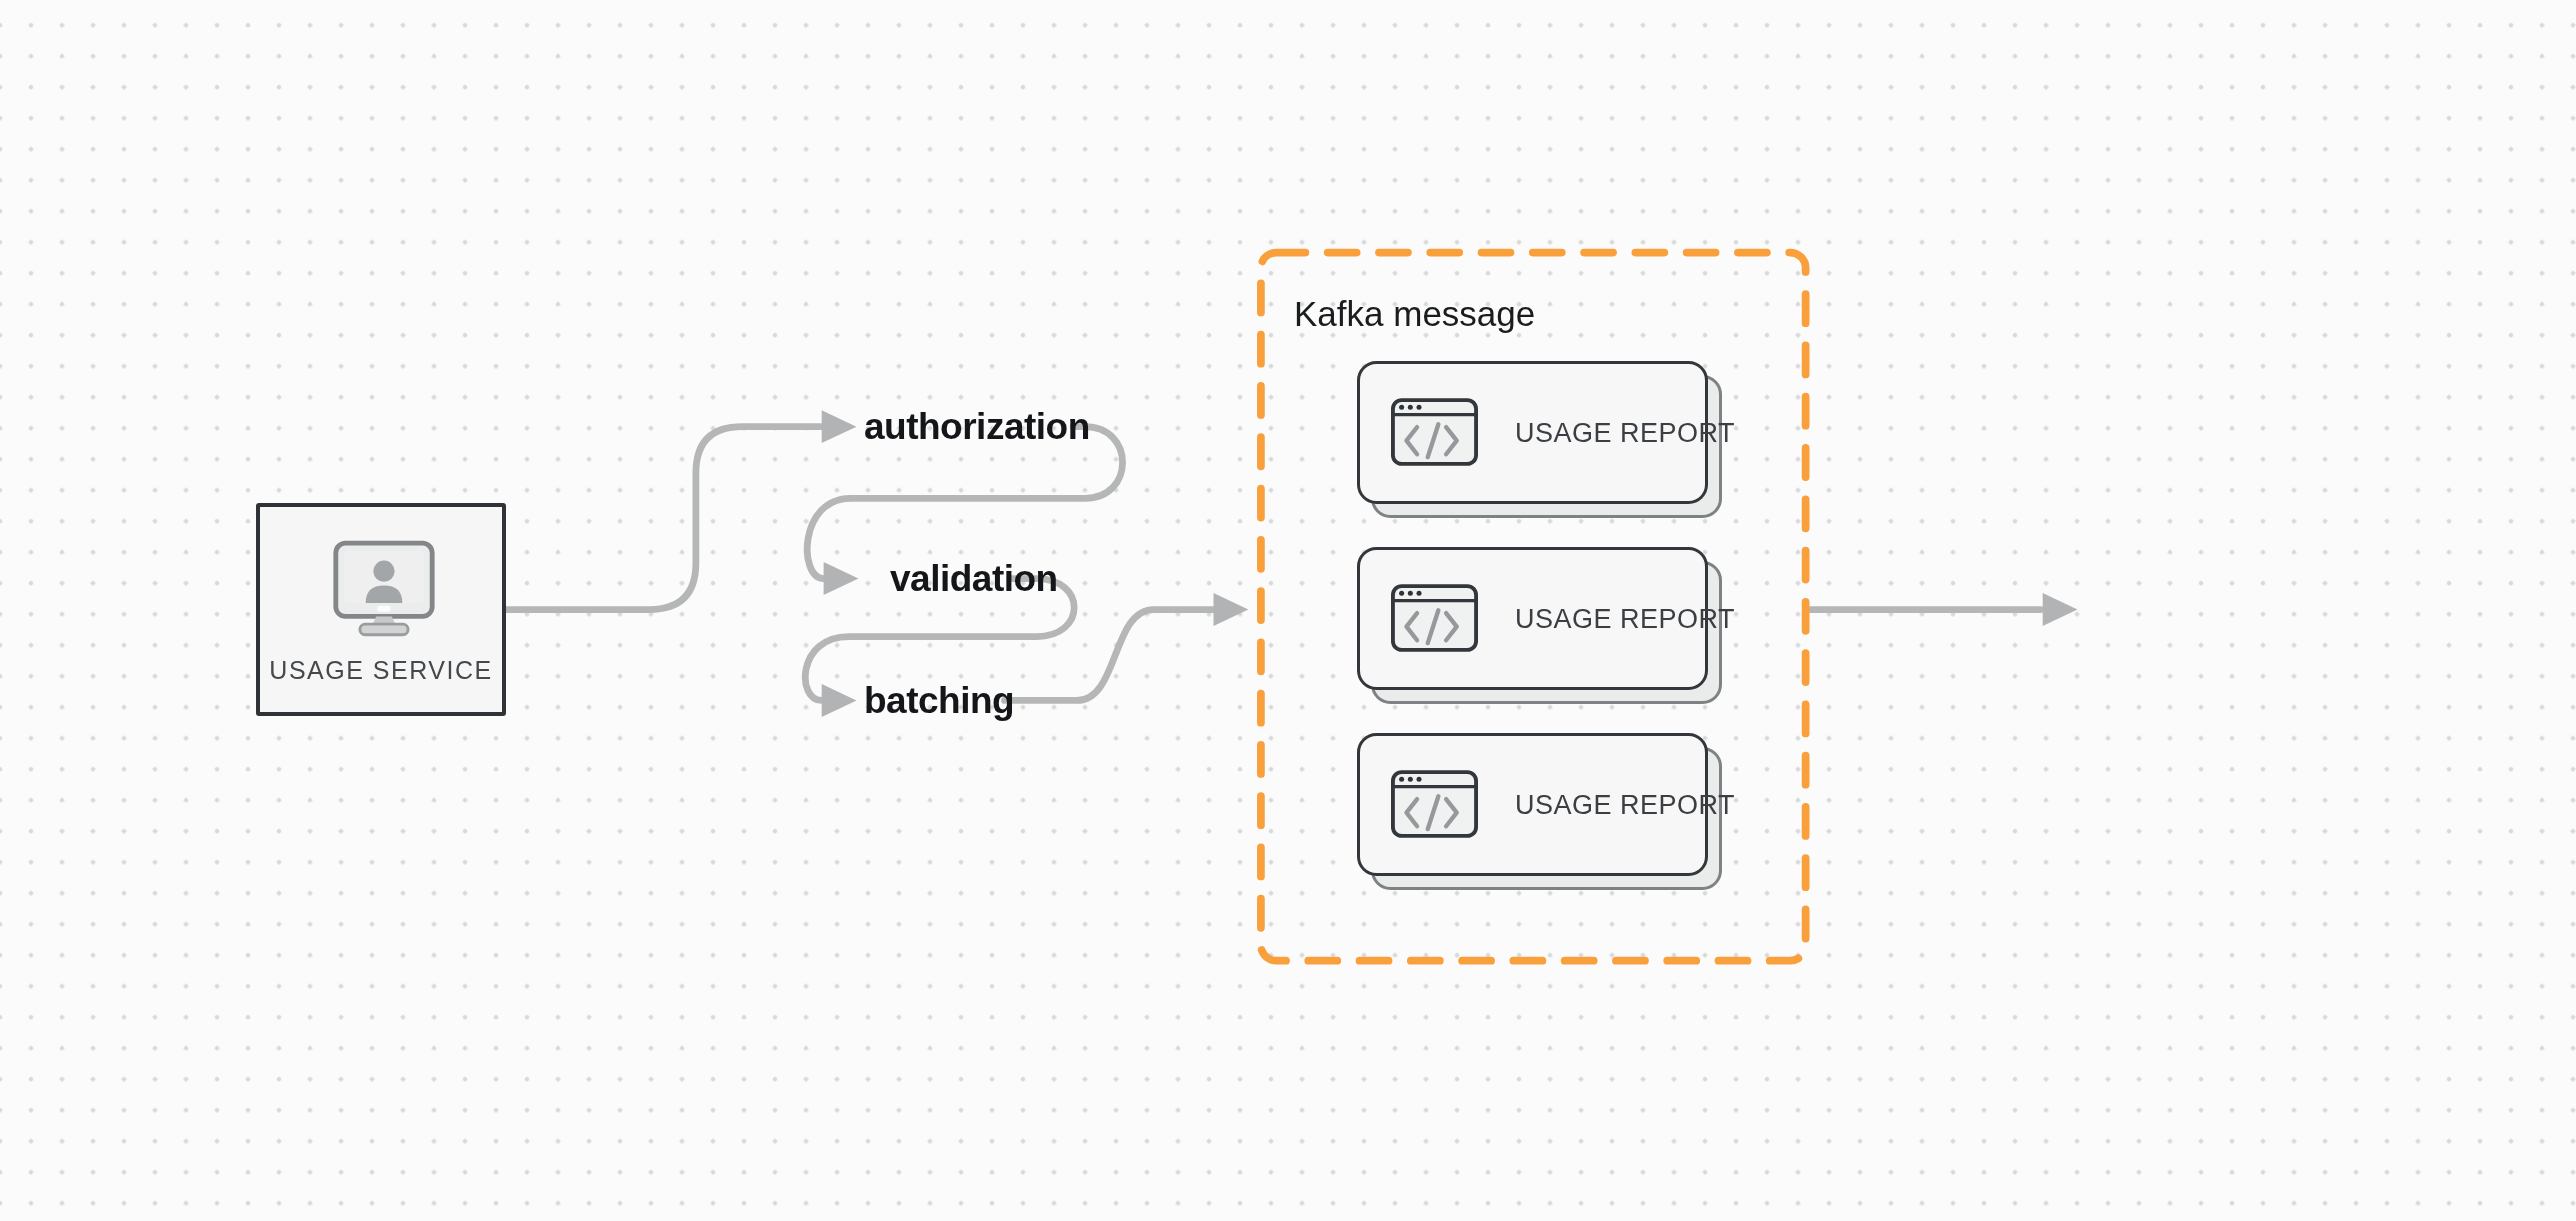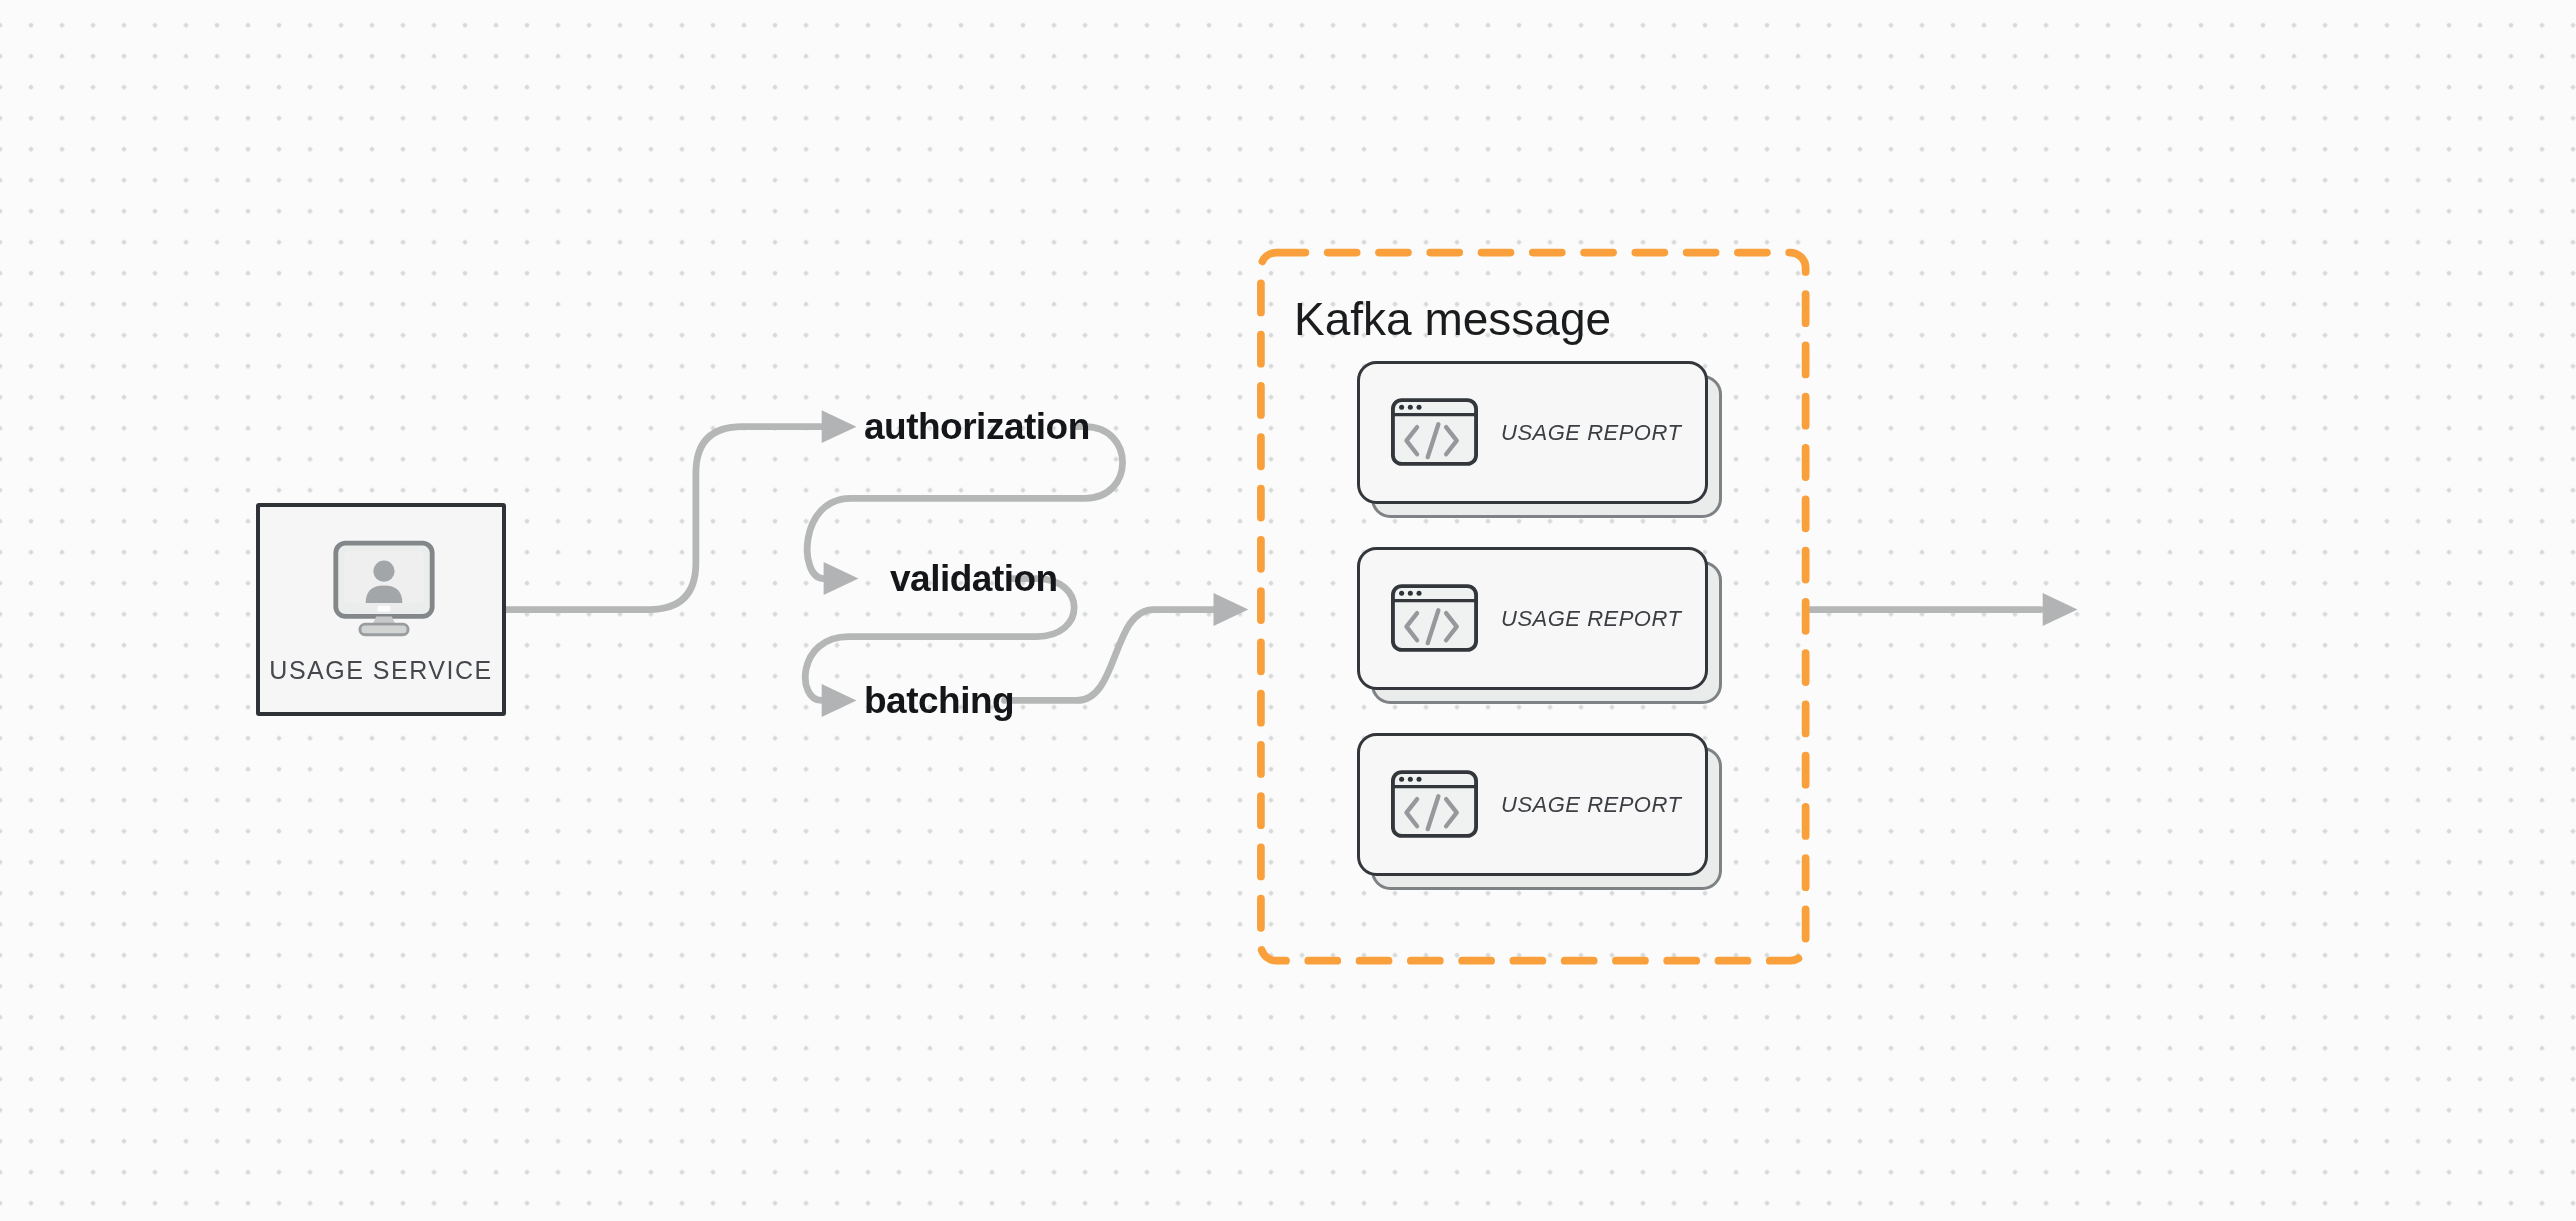--- a/index.html
+++ b/index.html
@@ -38,38 +38,38 @@
     color:#151619;font-size:37px;font-weight:700;letter-spacing:-0.5px;
     line-height:1;white-space:nowrap;
   }
   .step-authorization{left:864px;top:408px;}
   .step-validation{left:864px;top:560px;margin-left:26px;}
   .step-batching{left:864px;top:682px;}
 
   
   .group-title{
     position:absolute;left:1294px;top:296px;
-    color:#1b1c1e;font-size:46px;line-height:1;white-space:nowrap;
+    color:#1b1c1e;font-size:35px;line-height:1;white-space:nowrap;
   }
 
   
   .card{position:absolute;left:1357px;width:351px;height:143px;}
   .card-1{top:361px;} .card-2{top:547px;} .card-3{top:733px;}
   .card-shadow{
     position:absolute;left:13.5px;top:13.5px;width:100%;height:100%;
     box-sizing:border-box;background:#eaebeb;border:3.9px solid #7e8285;border-radius:19.4px;
   }
   .card-face{
     position:absolute;left:0;top:0;width:100%;height:100%;
     box-sizing:border-box;background:#f6f7f6;border:3.9px solid #33373b;border-radius:19.4px;
   }
   .card-icon{position:absolute;left:31px;top:34px;}
   .card-label{
-    position:absolute;left:141px;top:50%;transform:translateY(-50%);
-    font-style:italic;font-size:22px;color:#3b3e42;letter-spacing:0.5px;white-space:nowrap;
+    position:absolute;left:155px;top:50%;transform:translateY(-50%);
+    font-size:27px;color:#3b3e42;letter-spacing:0.5px;white-space:nowrap;
   }
 </style>
 </head>
 <body>
 
 <div class="canvas">
 
   <svg class="connectors" width="2576" height="1221" viewBox="0 0 2662 1262">
     <g fill="none" stroke="#b5b6b6" stroke-width="7" stroke-linecap="round" stroke-linejoin="round">
       <path d="M 523 630 H 671 Q 719 630 719 582 V 489 Q 719 441 767 441 H 848"></path>

